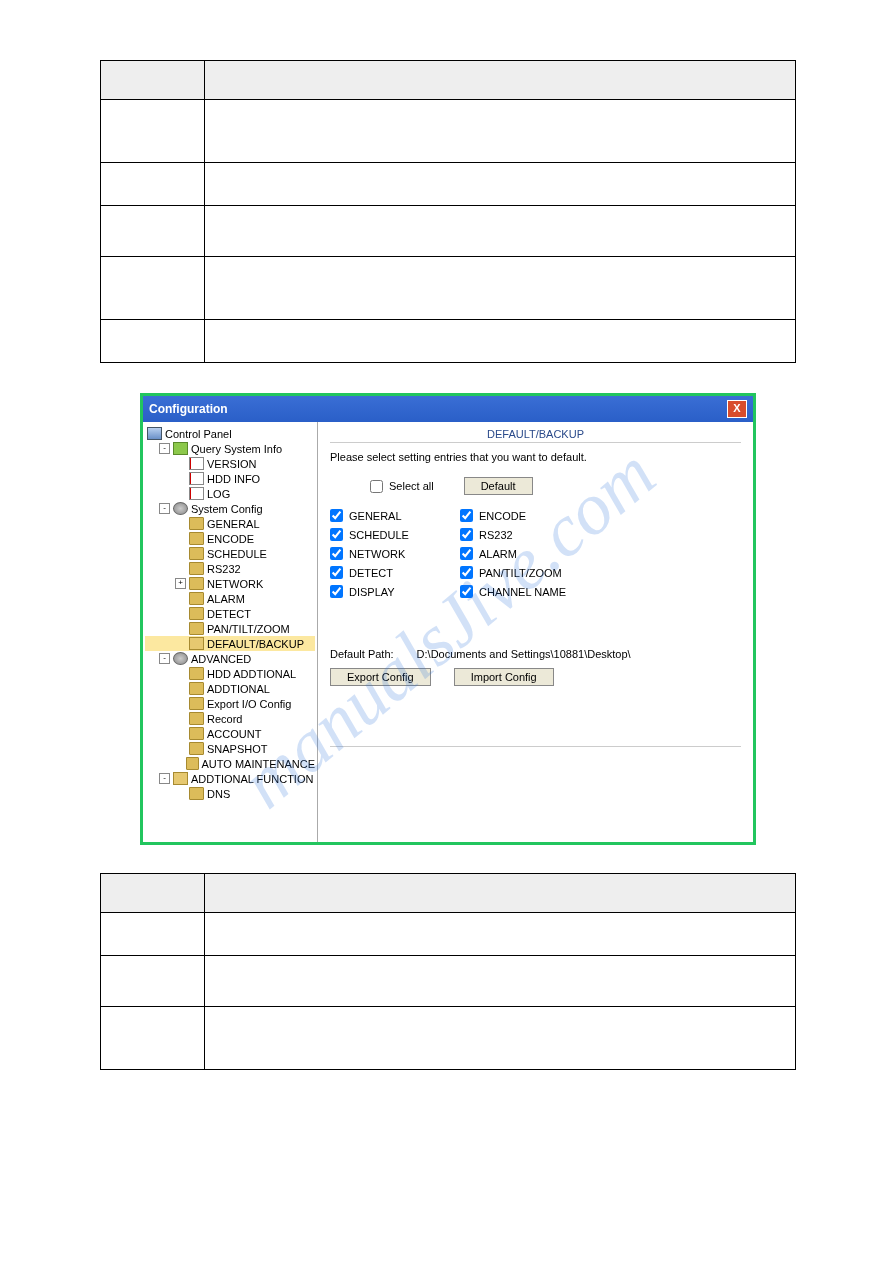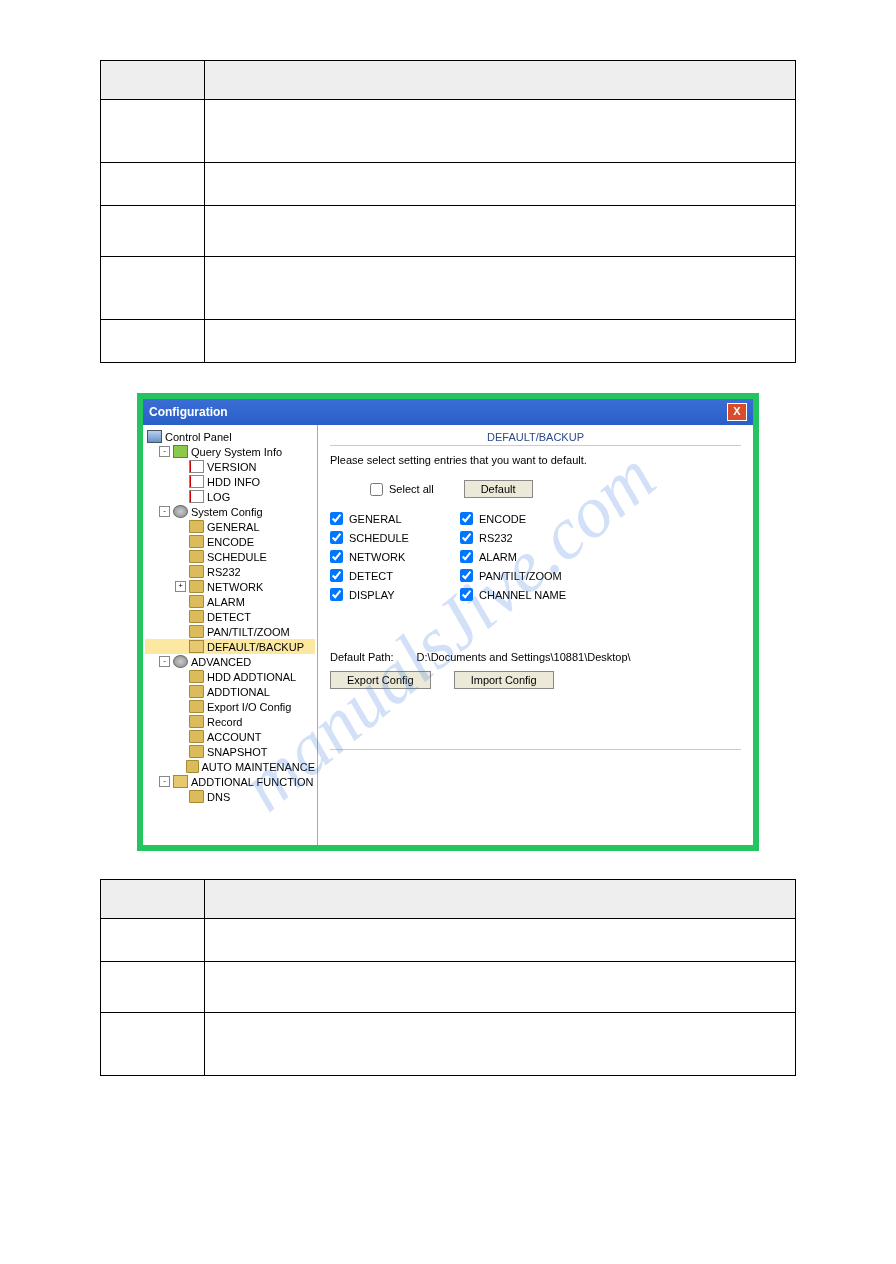--- a/index.html
+++ b/index.html
@@ -29,21 +29,21 @@
     height: 26px;
   }
   table.outer td.col1 { width: 15%; height: 30px; }
   .row-tall td { height: 50px; }
   .row-med td { height: 38px; }
 
   
   .win {
     width: 610px;
     margin: 0 auto 28px auto;
-    border: 6px solid #22c55e;
+    border: 3px solid #22c55e;
     background: #ece9d8;
     font-size: 11px;
     position: relative;
   }
   .titlebar {
     background: linear-gradient(#3a6ed5, #2a5fc8);
     color: #fff;
     font-weight: bold;
     padding: 4px 6px;
     display: flex;

